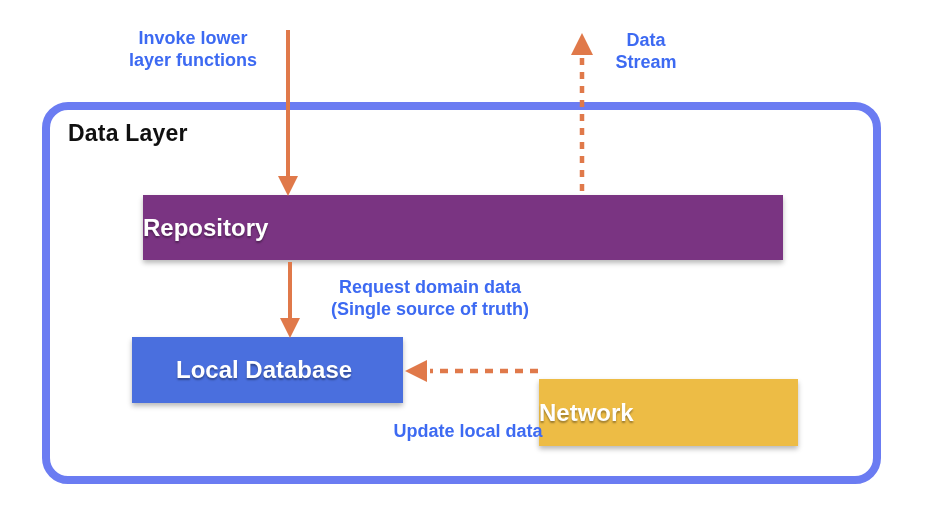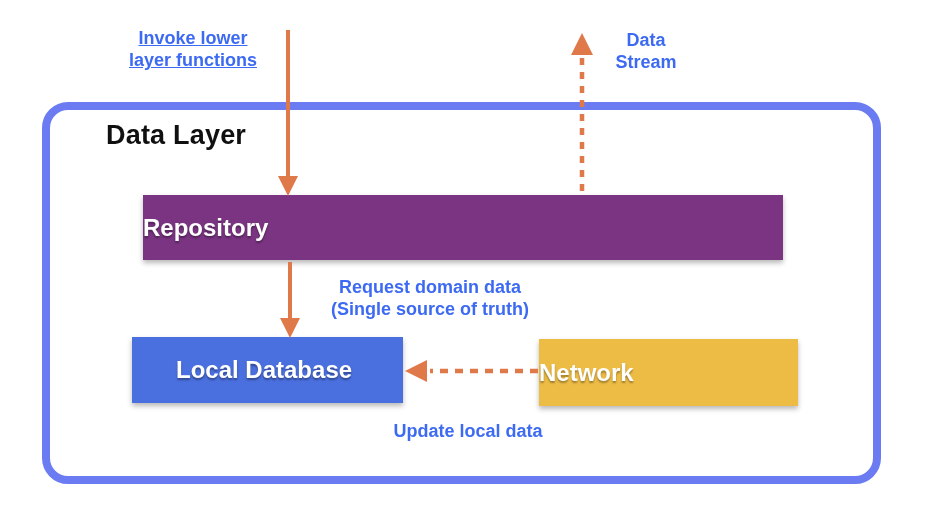--- a/index.html
+++ b/index.html
@@ -11,57 +11,57 @@
   body{background:#ffffff;font-family:"Liberation Sans",sans-serif;}
   .canvas{
     position:relative;width:927px;height:521px;background:#ffffff;overflow:hidden;
   }
   .frame{
     position:absolute;left:42px;top:102px;width:839px;height:382px;
     border:8px solid var(--border);border-radius:26px;background:#ffffff;
   }
   .frame-title{
     position:absolute;left:68px;top:120px;
-    font-size:27px;font-weight:bold;color:#101010;letter-spacing:.2px;margin-left:38px;
+    font-size:23px;font-weight:bold;color:#101010;letter-spacing:.2px;
   }
   .node{
     position:absolute;display:flex;align-items:center;
     color:#ffffff;font-weight:bold;font-size:24px;
     text-shadow:0 2px 2px rgba(0,0,0,.35);
     box-shadow:0 3px 5px rgba(0,0,0,.28);
   }
   .node-repository{left:143px;top:195px;width:640px;height:65px;}
   .node-local-database{left:132px;top:337px;width:271px;height:66px;padding-left:44px;}
   .node-network{left:539px;top:339px;width:259px;height:67px;}
   .flow-label{
     position:absolute;color:var(--label);font-weight:bold;font-size:18px;
     line-height:22px;text-align:center;white-space:pre-line;
     transform:translateX(-50%);
   }
-  .label-invoke{left:193px;top:27px;text-decoration:underline;}
+  .label-invoke{left:193px;top:27px;}
   .label-stream{left:646px;top:29px;}
   .label-request{left:430px;top:276px;}
   .label-update{left:468px;top:420px;}
   .arrow-layer{position:absolute;left:0;top:0;pointer-events:none;}
 </style>
 </head>
 <body>
 
 <div class="canvas">
 
   <div class="frame"></div>
   <div class="frame-title">Data Layer</div>
 
   <div class="node node-repository" style="background: rgb(122, 52, 130);">
     <span>Repository</span>
   </div>
   <div class="node node-local-database" style="background: rgb(74, 111, 222);">
     <span>Local Database</span>
   </div>
-  <div class="node node-network" style="background: rgb(237, 188, 69);">
+  <div class="node node-network" style="background: rgb(237, 188, 69); margin-top: 40px;">
     <span>Network</span>
   </div>
 
   <div class="flow-label label-invoke">Invoke lower
 layer functions</div>
   <div class="flow-label label-stream">Data
 Stream</div>
   <div class="flow-label label-request">Request domain data
 (Single source of truth)</div>
   <div class="flow-label label-update">Update local data</div>

